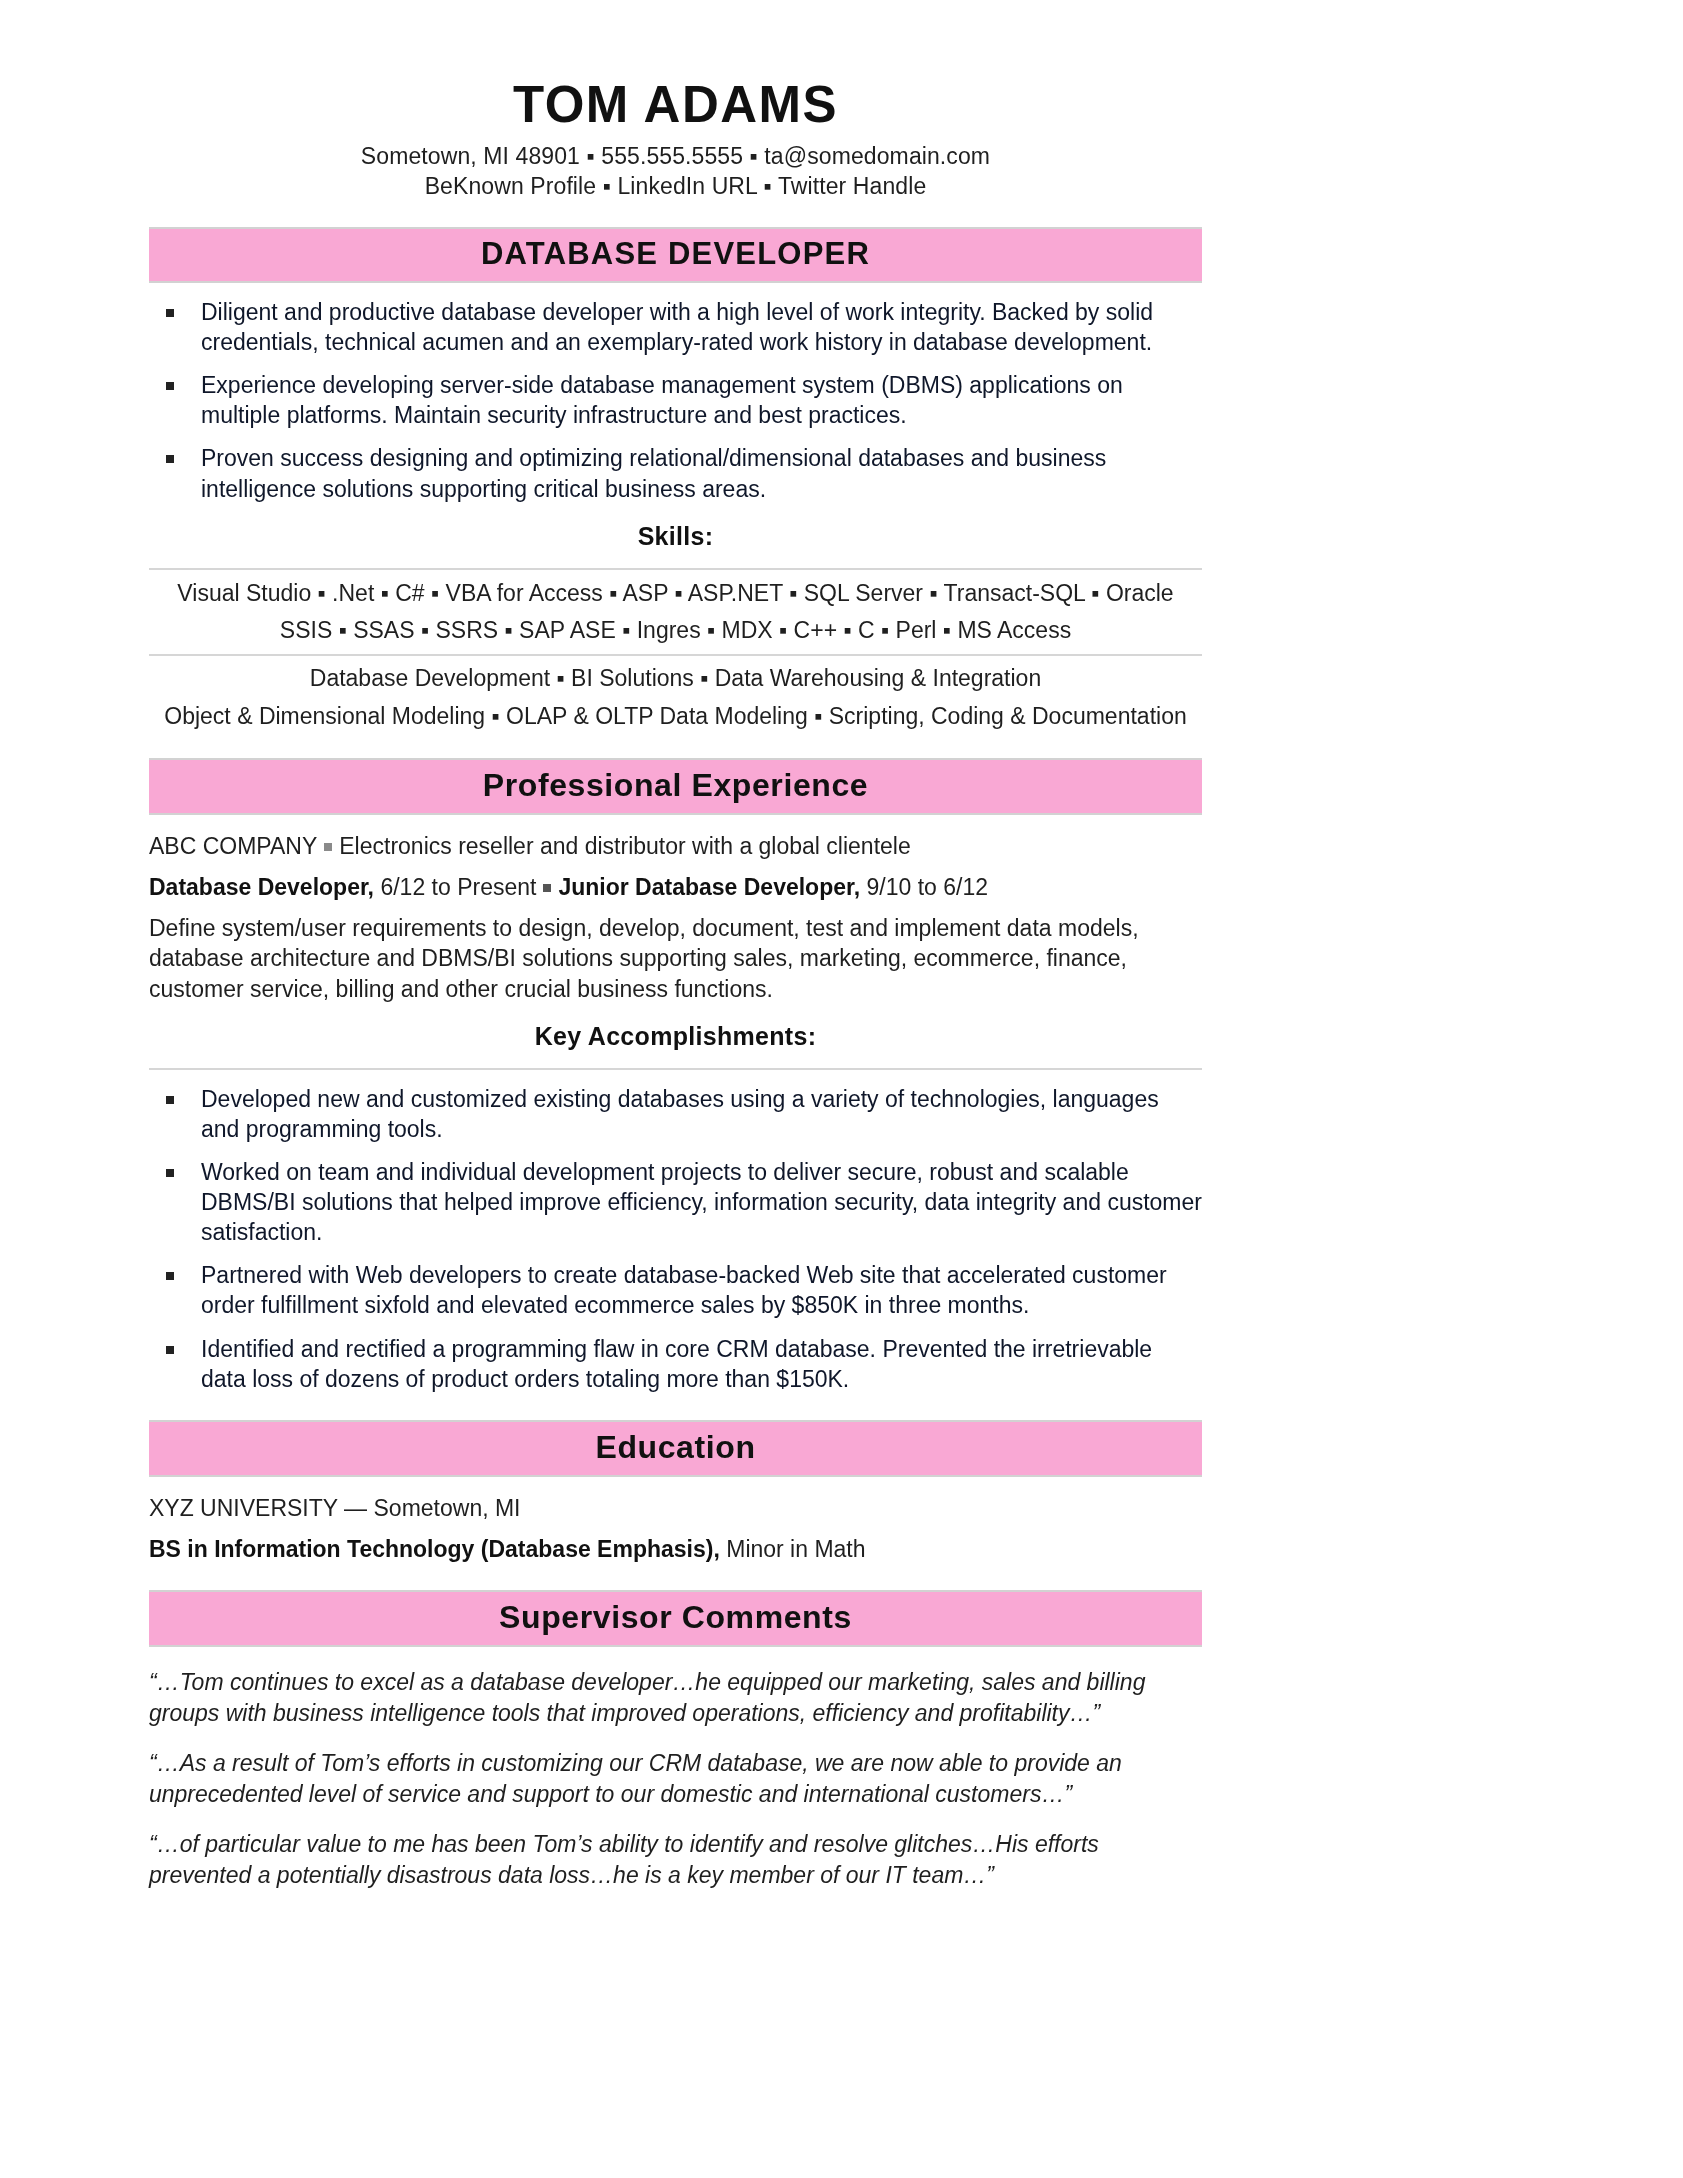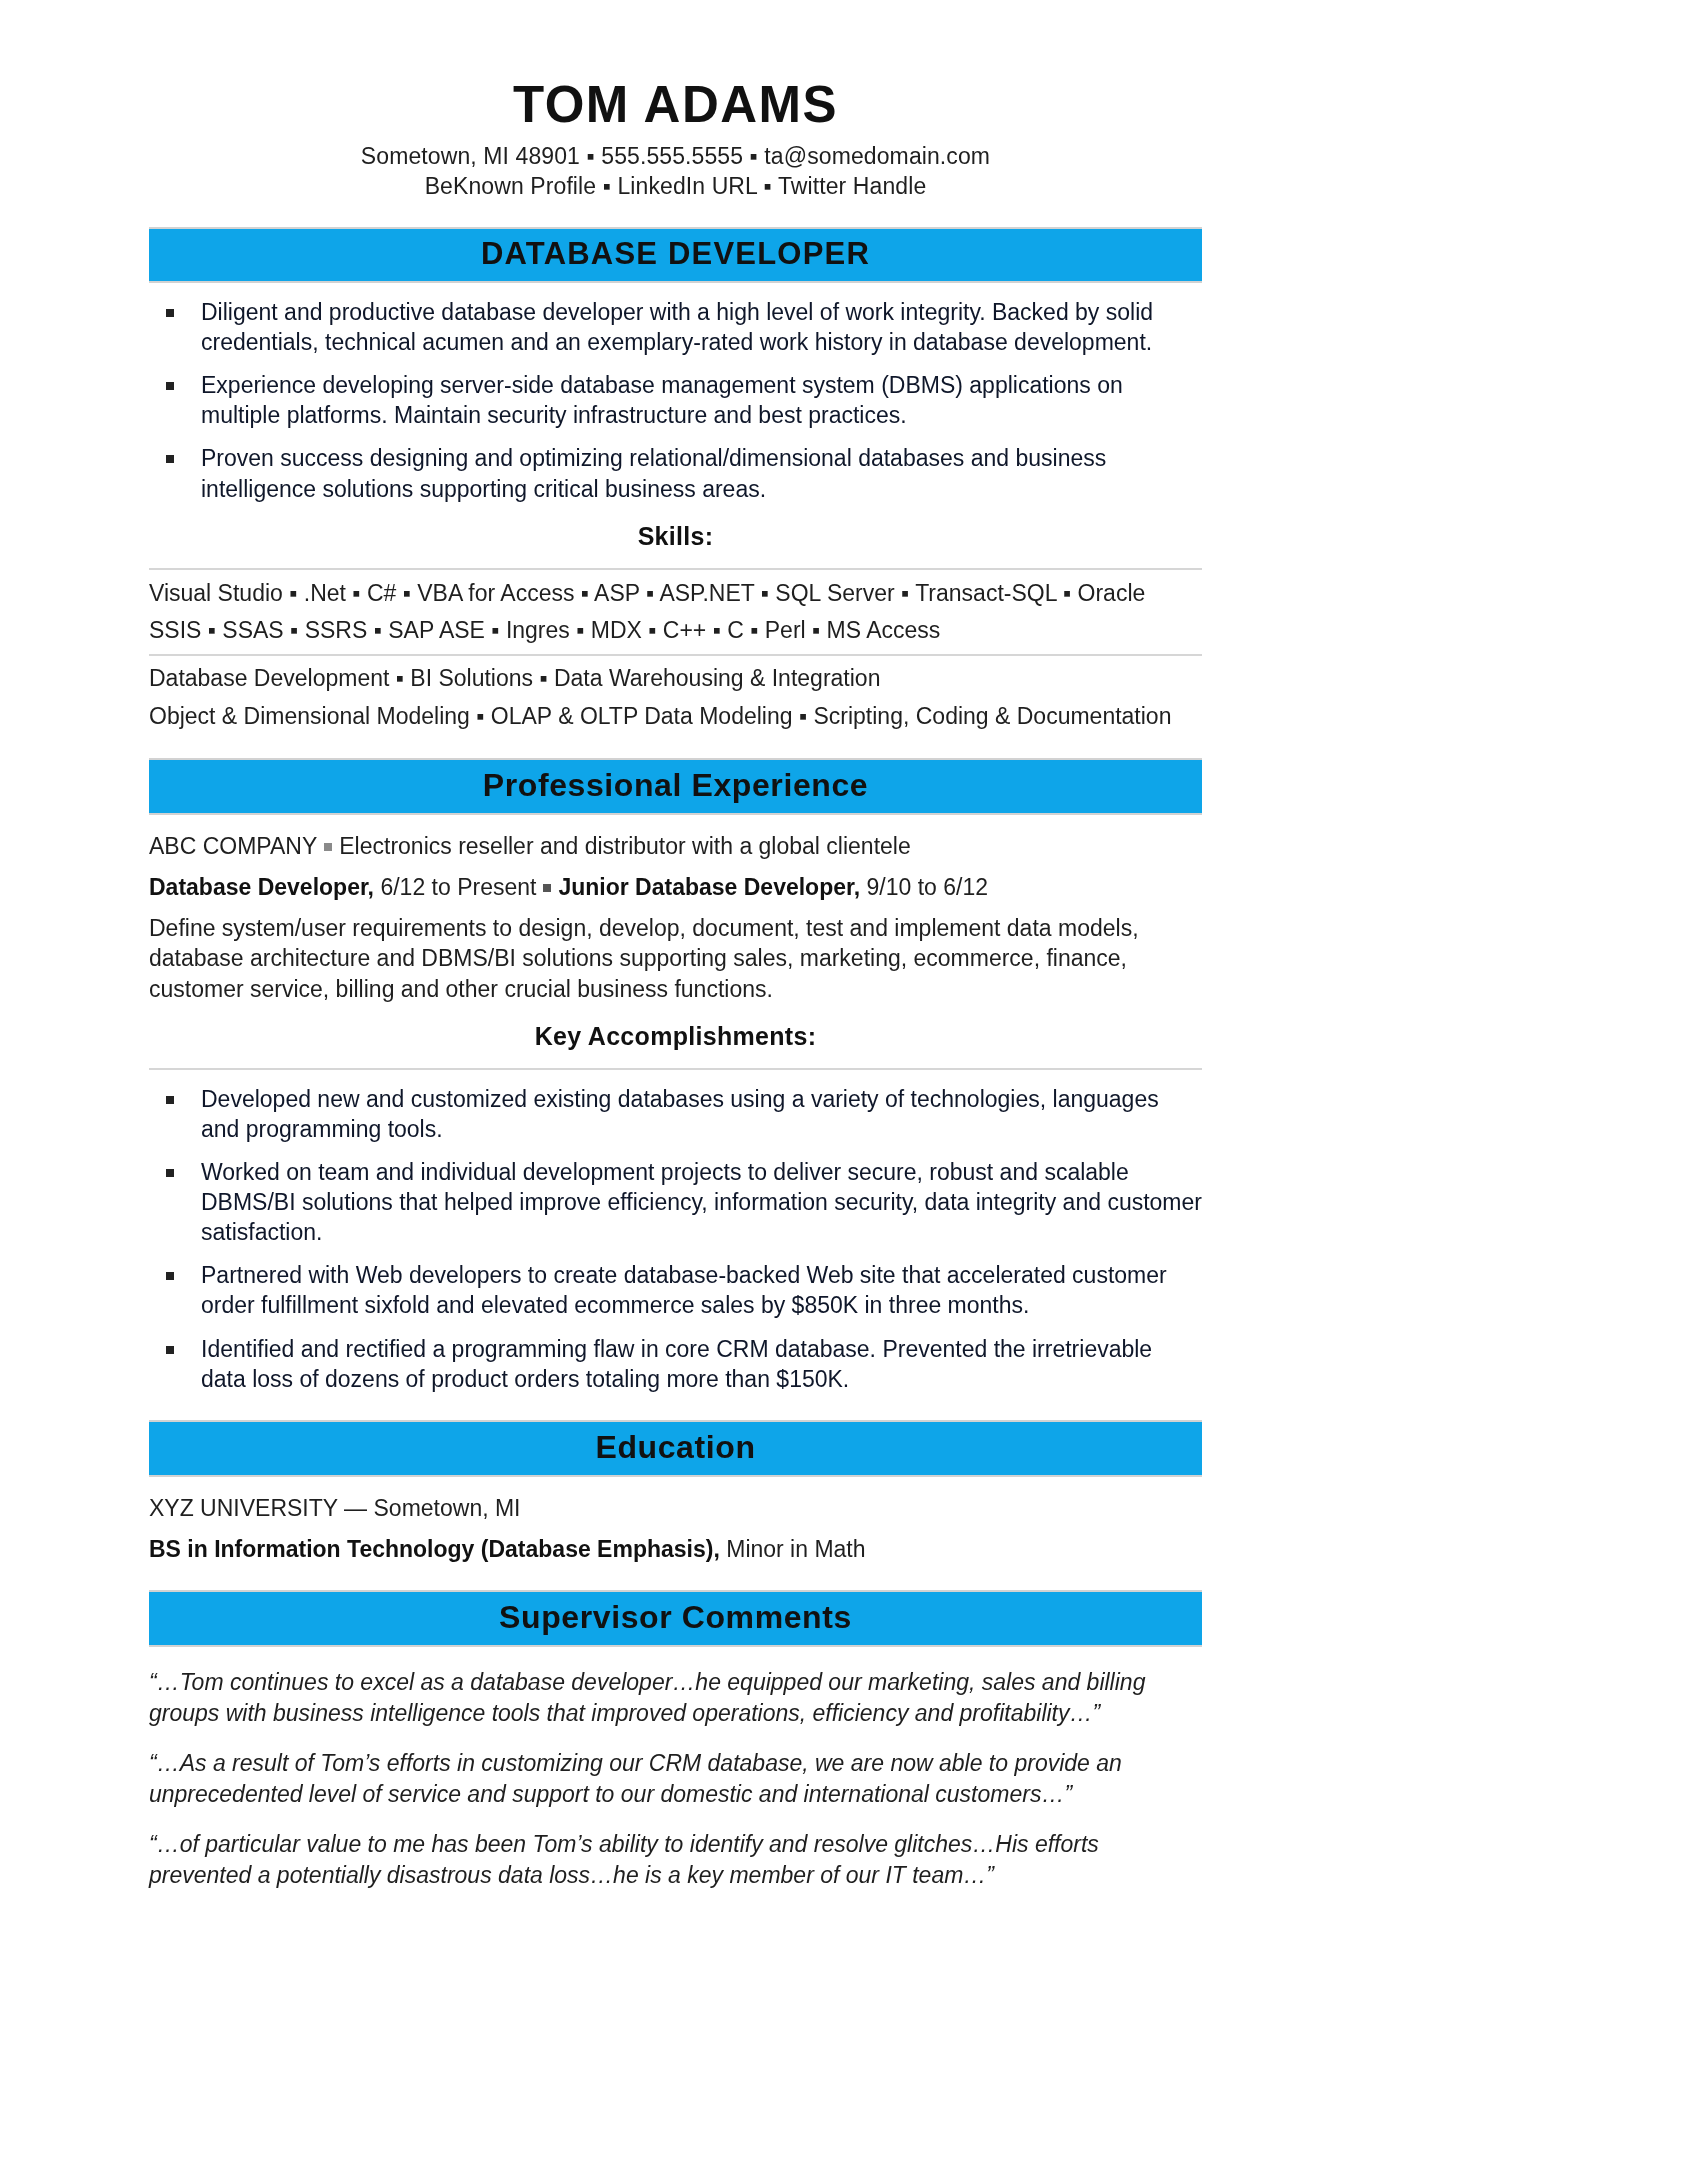--- a/index.html
+++ b/index.html
@@ -36,21 +36,21 @@
     text-align: center;
     font-size: 23px;
     line-height: 1.28;
     color: #1f1f1f;
     letter-spacing: 0.1px;
   }
 
   
   .banner {
     margin-top: 26px;
-    background: #0ea5e9;
+    background: #f9a8d4;
     border-top: 2px solid #d2d2d2;
     border-bottom: 2px solid #d2d2d2;
     text-align: center;
     padding: 7px 0 9px 0;
   }
   .banner-text {
     font-size: 32px;
     font-weight: bold;
     letter-spacing: 0.6px;
     color: #111;
@@ -91,21 +91,21 @@
     font-size: 25px;
     font-weight: bold;
     color: #111;
     margin-top: 18px;
     padding-bottom: 17px;
     border-bottom: 2px solid #d6d6d6;
     letter-spacing: 0.3px;
   }
 
   .center-block {
-    text-align: left;
+    text-align: center;
     font-size: 23px;
     line-height: 1.33;
     color: #1f1f1f;
     margin-top: 7px;
   }
   .center-block.rule-below {
     padding-bottom: 8px;
     border-bottom: 2px solid #d6d6d6;
   }
   .center-block.tight { margin-top: 8px; }

